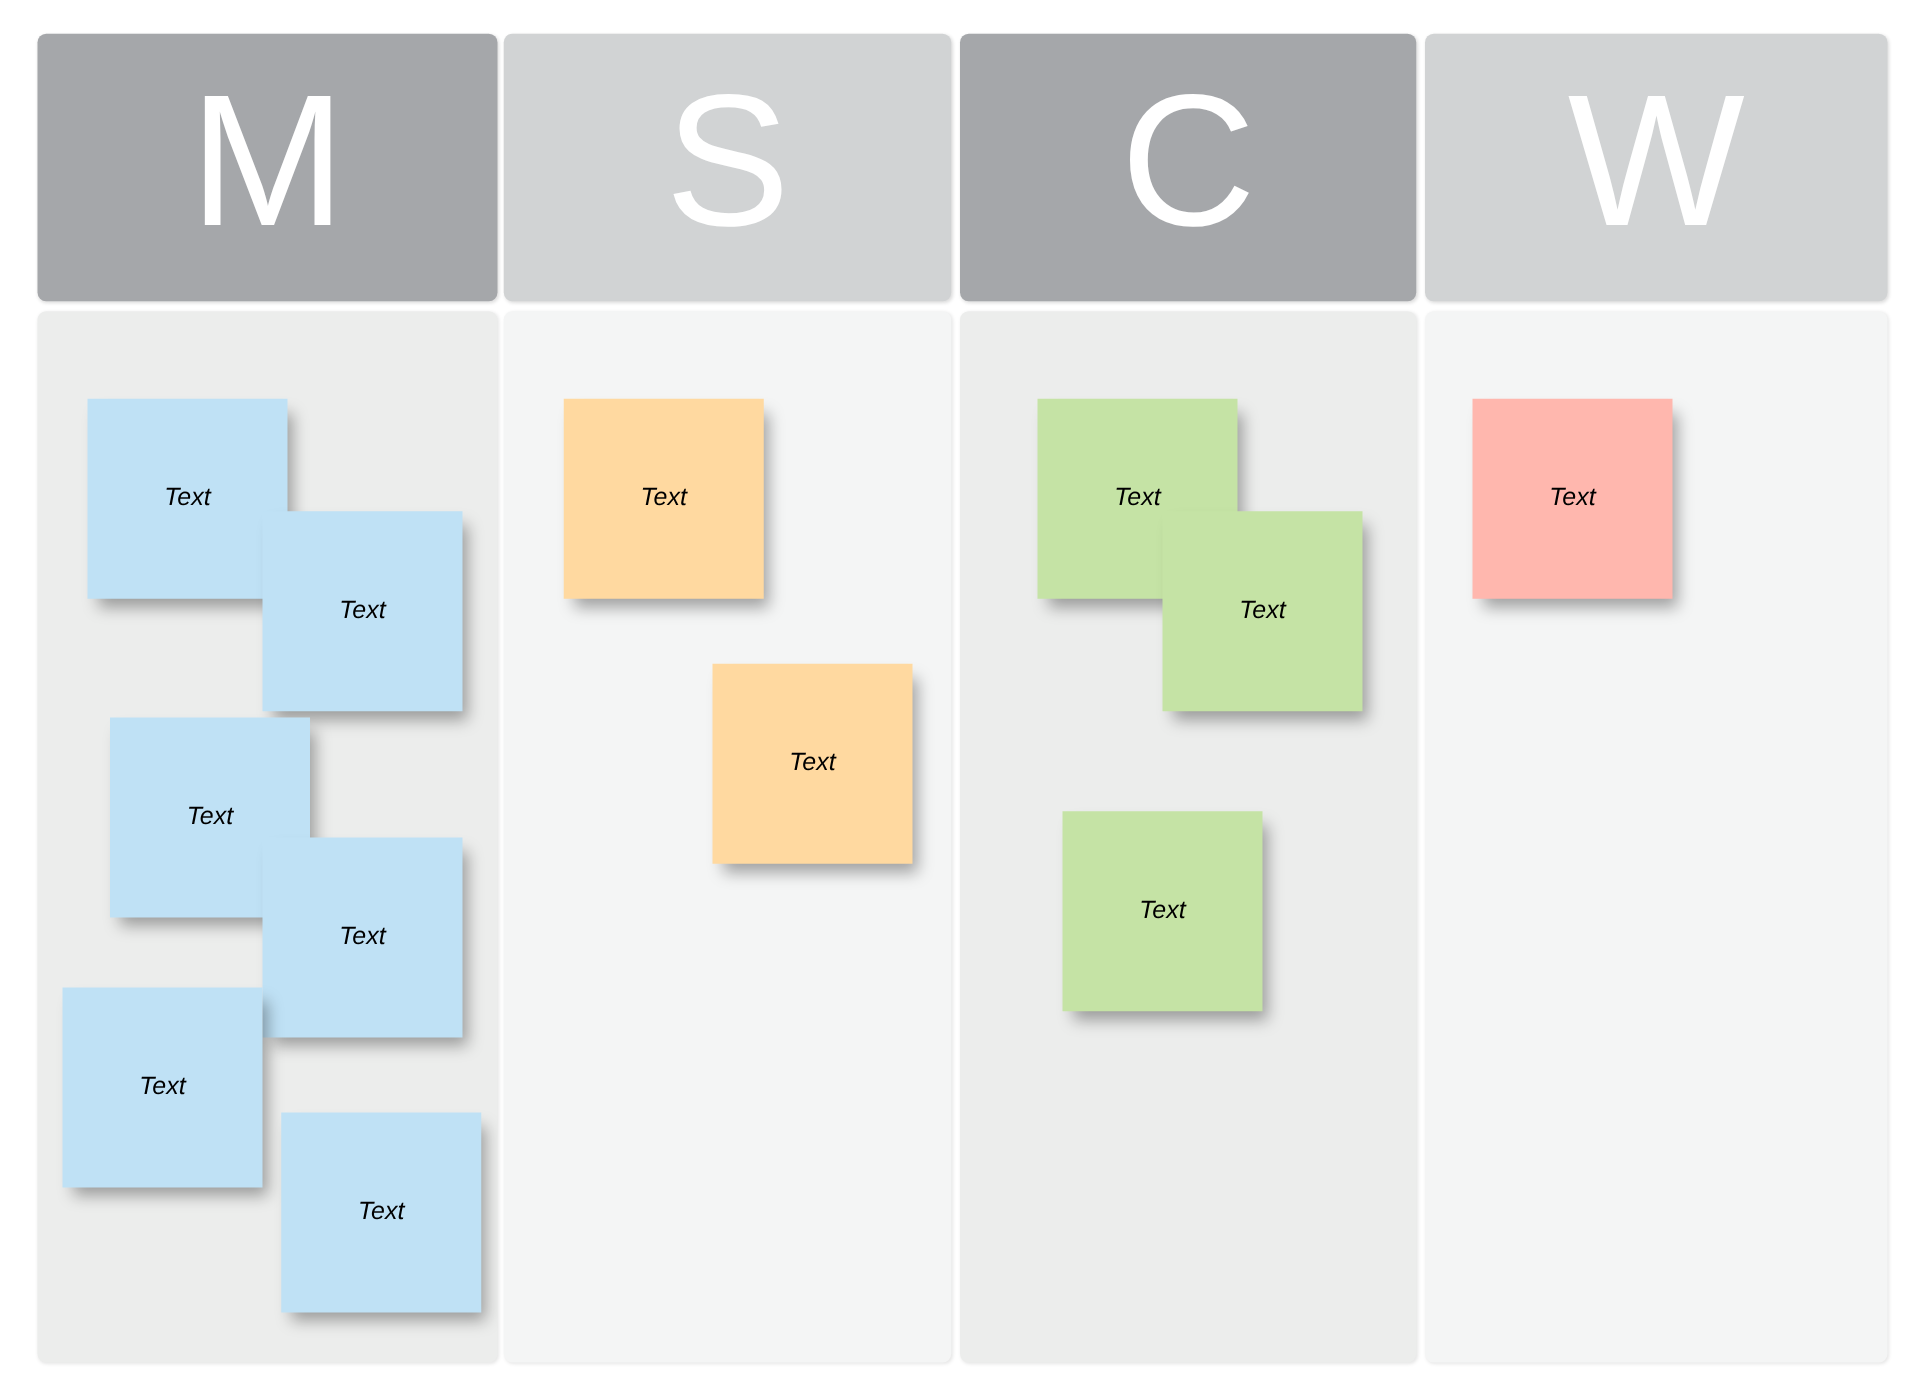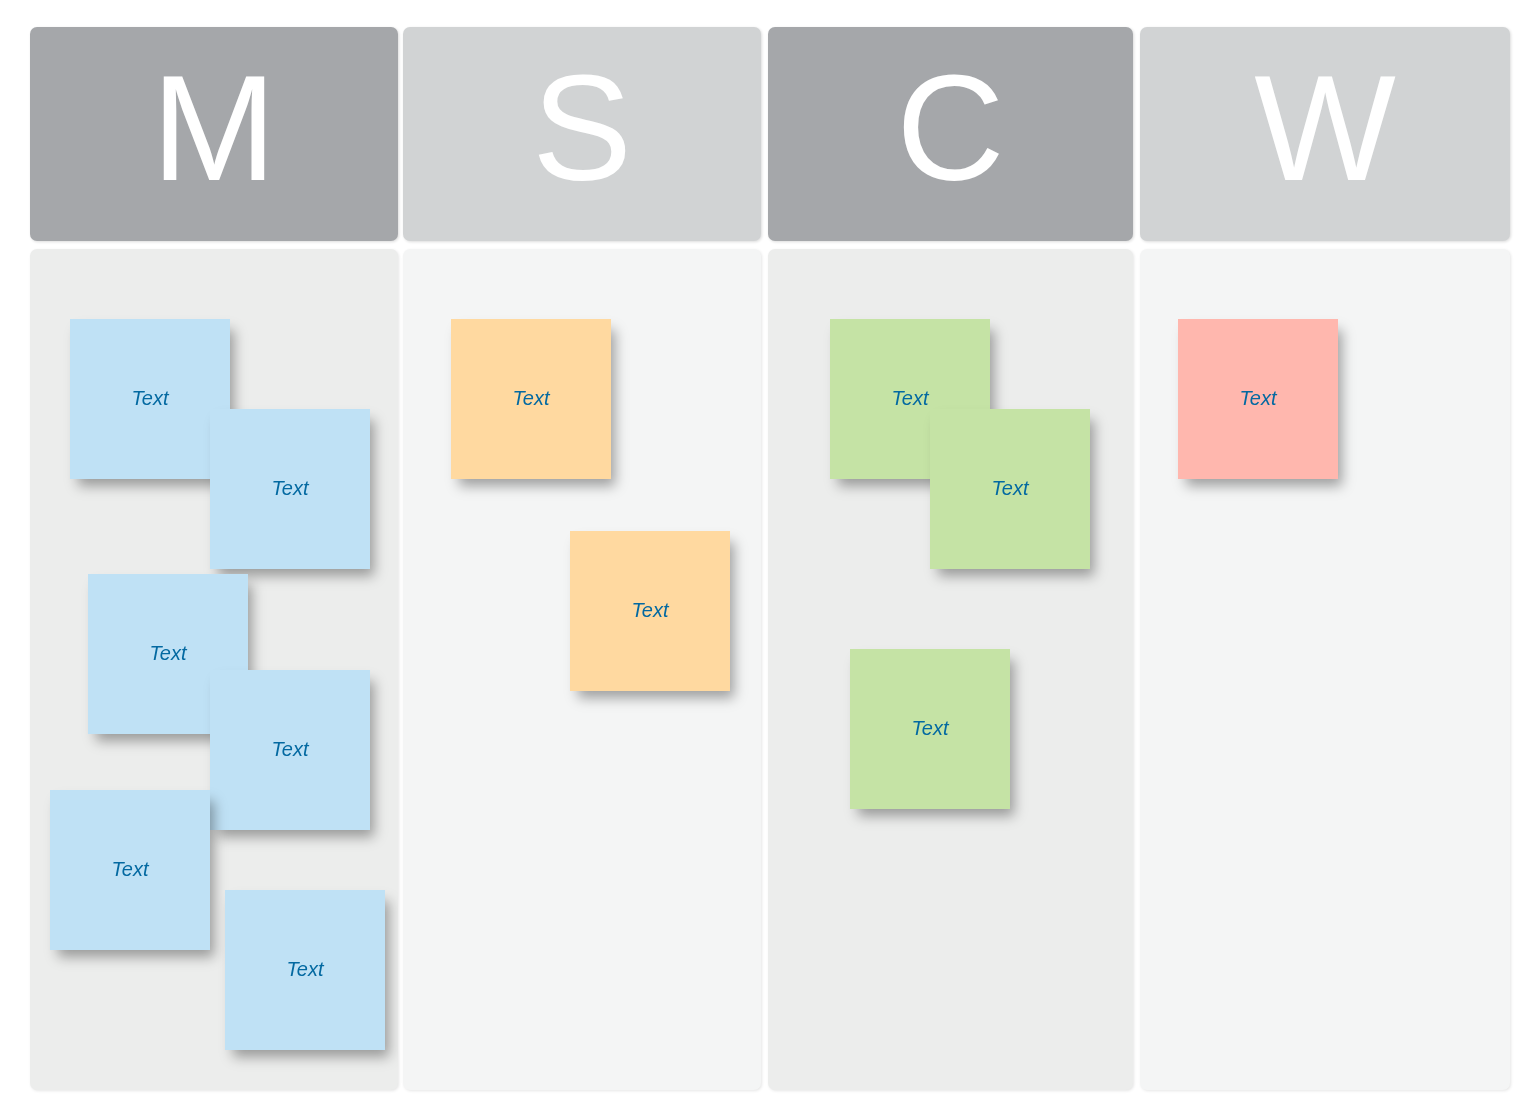--- a/index.html
+++ b/index.html
@@ -73,21 +73,21 @@
     align-items: center;
     justify-content: center;
     box-shadow: 6px 9px 12px -2px rgba(0,0,0,0.35);
     box-sizing: border-box;
   }
 
   .note-label {
     font-style: italic;
     font-size: 20px;
     line-height: 20px;
-    color: #0369a1;
+    color: #000000;
     font-family: "Liberation Sans", sans-serif;
     user-select: none;
     transform: translateY(-1px);
   }
 </style>
 </head>
 <body>
 
 <div id="board" style="background: rgb(255, 255, 255);">
     <div class="column" style="left: 30px; width: 368px;">

